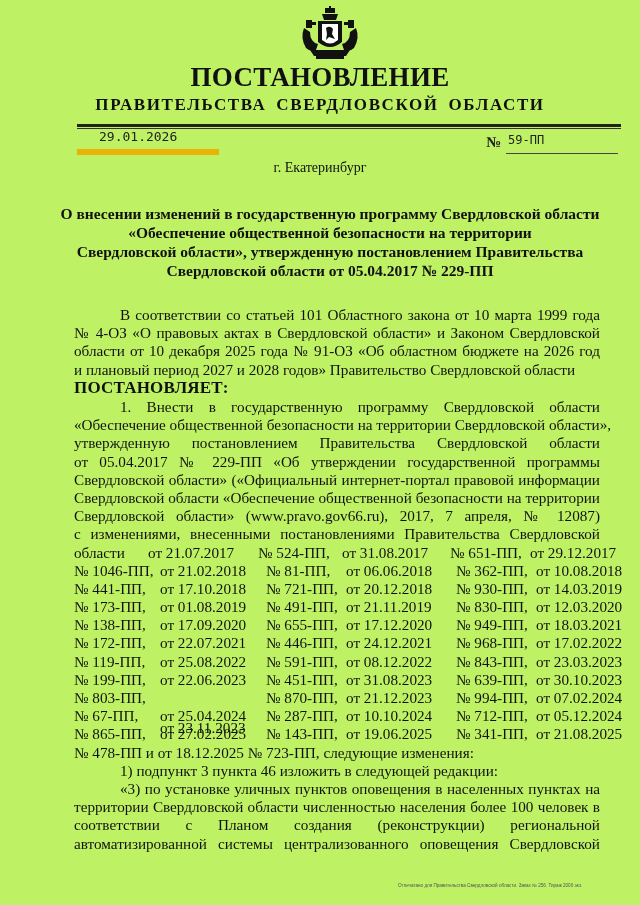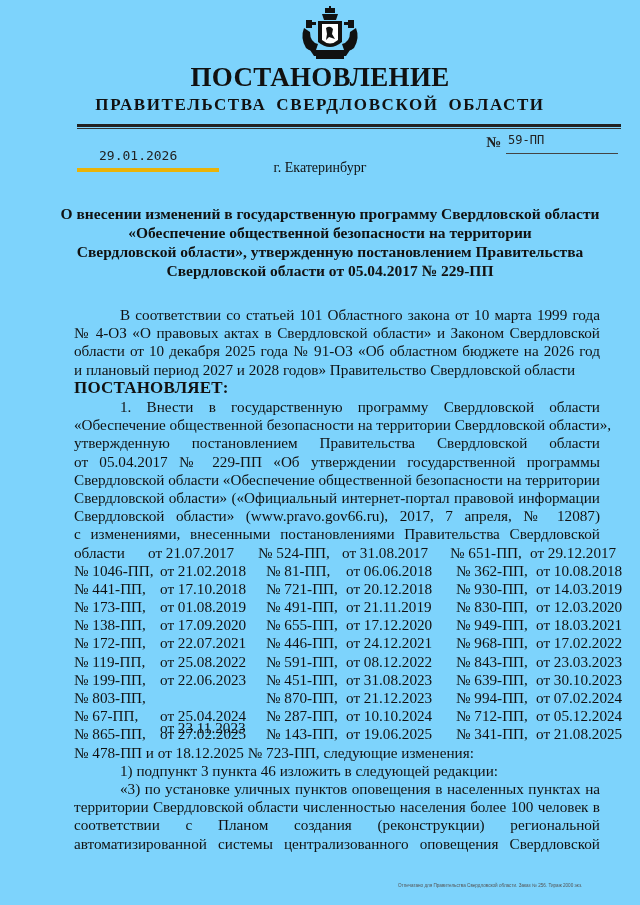--- a/index.html
+++ b/index.html
@@ -1,37 +1,37 @@
 <!DOCTYPE html>
 <html><head>
 <meta charset="utf-8">
 <style>
   html, body { margin: 0; padding: 0; background: #ffffff; }
   body { width: 640px; height: 905px; position: relative; overflow: hidden; color: #111; }
-  .page { position: absolute; left: 0; top: 0; width: 640px; height: 905px; background: #7dd3fc; }
+  .page { position: absolute; left: 0; top: 0; width: 640px; height: 905px; background: #bef264; }
 
   .emblem { position: absolute; left: 296px; top: 6px; width: 68px; height: 56px; }
 
   .title-main {
     position: absolute; left: 0; top: 62px; width: 640px; text-align: center;
     font-family: "Liberation Serif", serif; font-weight: bold; font-size: 27px;
     letter-spacing: 0.3px; color: #111;
   }
   .title-sub {
     position: absolute; left: 0; top: 95px; width: 640px; text-align: center;
     font-family: "Liberation Serif", serif; font-weight: bold; font-size: 17px;
     letter-spacing: 1.6px; word-spacing: 4px; color: #111;
   }
 
   .rule-thick { position: absolute; left: 77px; top: 124px; width: 544px; height: 3px; background: #222; }
   .rule-thin  { position: absolute; left: 77px; top: 128px; width: 544px; height: 1px; background: #333; }
 
   .date-field {
-    position: absolute; left: 77px; top: 148px; width: 120px; height: 20px;
-    border-bottom: 4px solid #eab308;
+    position: absolute; left: 77px; top: 129px; width: 120px; height: 20px;
+    border-bottom: 6px solid #eab308;
     font-family: "DejaVu Sans Mono", monospace; font-size: 13px; color: #222;
     padding-left: 22px;
   }
   .num-label {
     position: absolute; left: 486px; top: 134px;
     font-family: "Liberation Serif", serif; font-size: 15px; font-weight: bold; color: #222;
   }
   .num-field {
     position: absolute; left: 506px; top: 133px; width: 110px; height: 20px;
     border-bottom: 1px solid #444;
@@ -113,22 +113,22 @@
     <div class="line">области от 10 декабря 2025 года № 91-ОЗ «Об областном бюджете на 2026 год</div>
     <div class="line last">и плановый период 2027 и 2028 годов» Правительство Свердловской области</div>
     <div class="line bold-decree">ПОСТАНОВЛЯЕТ:</div>
   </div>
 
   <div class="body-block" style="top:398px;">
     <div class="line indent">1. Внести в государственную программу Свердловской области</div>
     <div class="line">«Обеспечение общественной безопасности на территории Свердловской области»,</div>
     <div class="line">утвержденную постановлением Правительства Свердловской области</div>
     <div class="line">от 05.04.2017 № 229-ПП «Об утверждении государственной программы</div>
+    <div class="line">Свердловской области» («Официальный интернет-портал правовой информации</div>
     <div class="line">Свердловской области «Обеспечение общественной безопасности на территории</div>
-    <div class="line">Свердловской области» («Официальный интернет-портал правовой информации</div>
     <div class="line">Свердловской области» (www.pravo.gov66.ru), 2017, 7 апреля, № 12087)</div>
     <div class="line">с изменениями, внесенными постановлениями Правительства Свердловской</div>
 
     <div class="grid-row">
       <span class="c1" style="width:74px">области</span>
       <span style="width:110px">от 21.07.2017</span>
       <span style="width:84px">№ 524-ПП,</span>
       <span style="width:108px">от 31.08.2017</span>
       <span style="width:80px">№ 651-ПП,</span>
       <span class="c6">от 29.12.2017</span>

